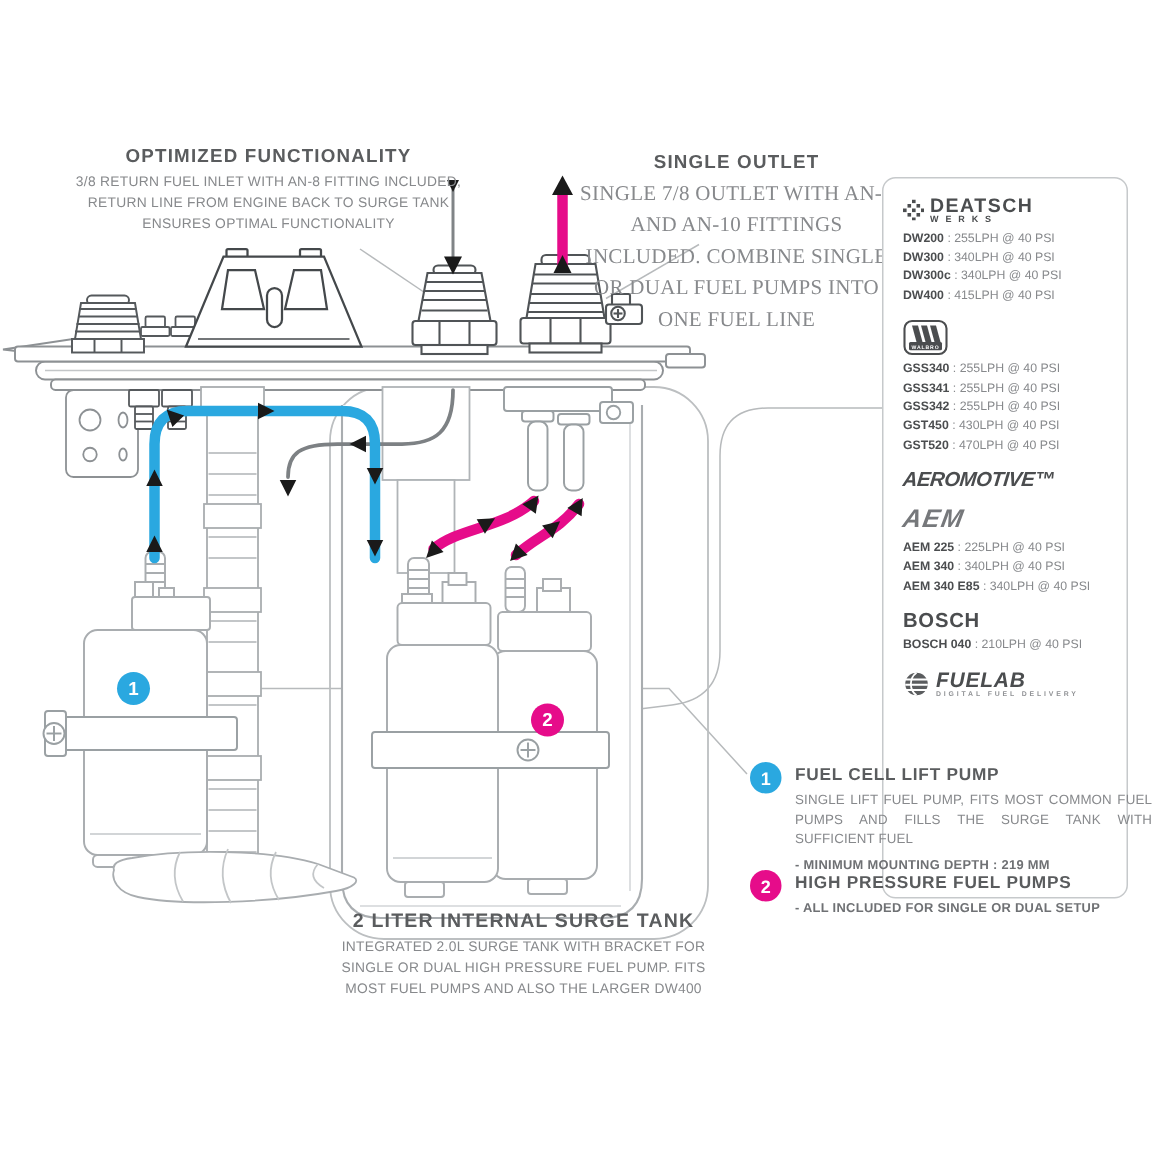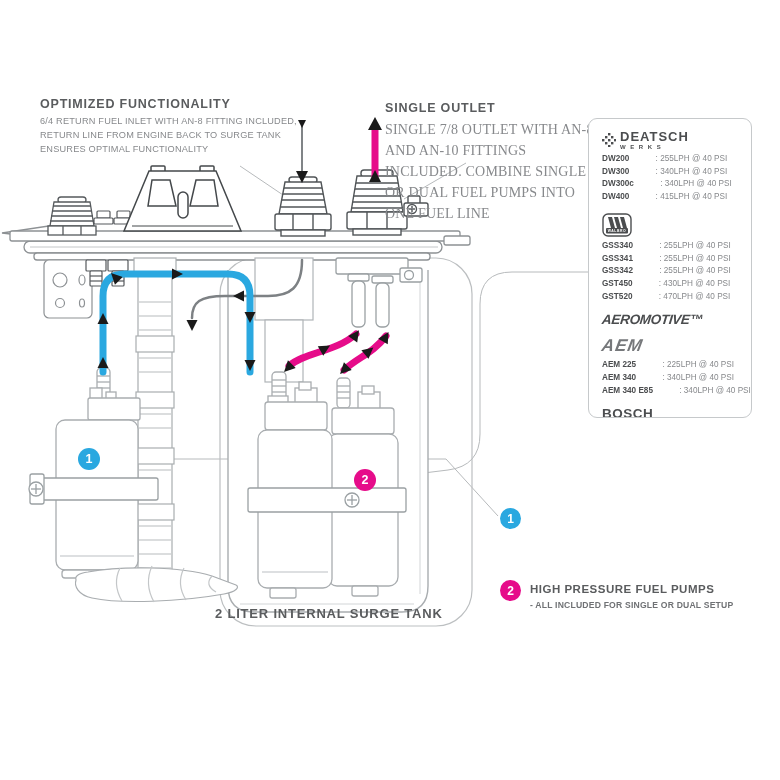--- a/index.html
+++ b/index.html
@@ -2,46 +2,46 @@
 <html><head>
 <meta charset="utf-8">
 <style>
   html,body{margin:0;padding:0;}
   body{
     width:780px;height:780px;position:relative;background:#ffffff;
     font-family:"Liberation Sans", sans-serif;overflow:hidden;
     -webkit-font-smoothing:antialiased;
   }
   #art{position:absolute;left:0;top:0;z-index:1;}
-  .txt-block{position:absolute;z-index:3;}
+  .txt-block{position:absolute;z-index:3;text-align:center;}
   .blk-title{font-size:12.5px;font-weight:bold;color:#5a5c5e;letter-spacing:.8px;margin-bottom:4px;}
   .blk-body{font-size:9.2px;line-height:1.5;color:#87898c;letter-spacing:.2px;}
   .bottom-title{font-size:13px;}
 
   
   #panel{
-    position:absolute;left:588px;top:118px;width:164px;height:300px;z-index:3;
+    position:absolute;left:588px;top:118px;width:164px;height:481px;z-index:3;
     border:1.5px solid #c6c9cb;border-radius:9px;background:#fff;
     box-sizing:border-box;padding:11px 13px;overflow:hidden;
   }
   .brand{margin-top:9px;}
   .brand:first-child{margin-top:0;}
   .logo-row{display:flex;align-items:center;gap:4px;margin-bottom:3px;}
   .dw-word{line-height:1;}
   .dw-main{font-size:13px;font-weight:900;letter-spacing:1px;color:#4b4d4f;display:block;}
   .dw-sub{font-size:6px;font-weight:bold;letter-spacing:4.6px;color:#4b4d4f;display:block;margin-top:1px;}
   .aero-logo{font-size:13.5px;font-weight:900;font-style:italic;color:#4b4d4f;transform:skewX(-6deg);transform-origin:left;letter-spacing:-.3px;}
   .aem-logo{font-size:17px;font-weight:900;font-style:italic;color:#76787b;transform:skewX(-10deg);transform-origin:left;letter-spacing:1px;}
   .bosch-logo{font-size:13.5px;font-weight:700;letter-spacing:.5px;color:#4b4d4f;}
   .fuelab-word{line-height:1;}
   .fuelab-main{font-size:14px;font-weight:900;font-style:italic;color:#4b4d4f;letter-spacing:.5px;display:block;}
   .fuelab-sub{font-size:4.6px;font-weight:bold;letter-spacing:1.9px;color:#909295;display:block;margin-top:1px;}
   .model-line{font-size:8.2px;line-height:12.7px;white-space:nowrap;}
   .mm{font-weight:bold;color:#4b4d4f;}
-  .ms{color:#87898c;padding-left:24px;}
+  .ms{color:#87898c;}
 
   
   .callout{position:absolute;left:500px;width:268px;z-index:3;display:flex;gap:9px;}
   .badge{
     width:21px;height:21px;border-radius:50%;flex:0 0 21px;
     color:#fff;font-size:12px;font-weight:bold;display:flex;align-items:center;justify-content:center;
   }
   .badge.blue{background:#2aa8e0;}
   .badge.magenta{background:#e60c8a;}
   .co-title{font-size:11.5px;font-weight:bold;letter-spacing:.5px;color:#5a5c5e;margin:3px 0 4px 0;}
@@ -301,30 +301,31 @@
       <polygon points="-4,-5.5 -4,5.5 7,0" transform="translate(116,278) rotate(-135)"></polygon>
       <polygon points="-4,-5.5 -4,5.5 7,0" transform="translate(176,274) rotate(0)"></polygon>
       <polygon points="-4,-5.5 -4,5.5 7,0" transform="translate(250,316) rotate(90)"></polygon>
       <polygon points="-4,-5.5 -4,5.5 7,0" transform="translate(250,364) rotate(90)"></polygon>
     </g>
   </g>
 </svg>
 
 <div class="txt-block" style="left:40px;top:97px;width:278px;">
   <div class="blk-title">OPTIMIZED FUNCTIONALITY</div>
-  <div class="blk-body">6/4 RETURN FUEL INLET WITH AN-8 FITTING INCLUDED, RETURN LINE FROM ENGINE BACK TO SURGE TANK ENSURES OPTIMAL FUNCTIONALITY</div>
+  <div class="blk-body">3/8 RETURN FUEL INLET WITH AN-8 FITTING INCLUDED, RETURN LINE FROM ENGINE BACK TO SURGE TANK ENSURES OPTIMAL FUNCTIONALITY</div>
 </div>
 
 <div class="txt-block" style="left:385px;top:101px;width:212px;">
   <div class="blk-title">SINGLE OUTLET</div>
   <div class="blk-body" style="font-size:14px;font-family:Liberation Serif, serif;">SINGLE 7/8 OUTLET WITH AN-8 AND AN-10 FITTINGS INCLUDED. COMBINE SINGLE OR DUAL FUEL PUMPS INTO ONE FUEL LINE</div>
 </div>
 
 <div class="txt-block" style="left:215px;top:606px;width:268px;">
   <div class="blk-title bottom-title">2 LITER INTERNAL SURGE TANK</div>
+  <div class="blk-body">INTEGRATED 2.0L SURGE TANK WITH BRACKET FOR SINGLE OR DUAL HIGH PRESSURE FUEL PUMP. FITS MOST FUEL PUMPS AND ALSO THE LARGER DW400</div>
 </div>
 
 <div id="panel">
 
   <div class="brand">
     <div class="logo-row">
       <svg width="14" height="14" viewBox="0 0 14 14">
         <g fill="#4b4d4f">
           <rect x="6" y="0" width="2.4" height="2.4"></rect>
             <rect x="3" y="3" width="2.4" height="2.4"></rect>
@@ -391,25 +392,48 @@
 
   <div class="brand">
     <div class="logo-row">
       <span class="bosch-logo">BOSCH</span>
     </div>
     <div class="models">
         <div class="model-line"><span class="mm">BOSCH 040</span><span class="ms"> : 210LPH @ 40 PSI</span></div>
       </div>
   </div>
 
+  <div class="brand">
+    <div class="logo-row">
+      <svg width="18" height="18" viewBox="0 0 18 18">
+        <circle cx="9" cy="9" r="7.5" fill="#5a5c5e"></circle>
+        <g stroke="#ffffff" stroke-width="1.4">
+          <line x1="2" y1="6" x2="16" y2="6"></line>
+            <line x1="1.5" y1="9.5" x2="16.5" y2="9.5"></line>
+            <line x1="2" y1="13" x2="16" y2="13"></line>
+        </g>
+        <path d="M9,1.5 C4,5 4,13 9,16.5" fill="none" stroke="#ffffff" stroke-width="1.2"></path>
+      </svg>
+      <span class="fuelab-word">
+        <span class="fuelab-main">FUELAB</span>
+        <span class="fuelab-sub">DIGITAL FUEL DELIVERY</span>
+      </span>
+    </div>
+
+  </div>
 
 </div>
 
 <div class="callout" style="top:508px;">
   <div class="badge blue">1</div>
+  <div>
+    <div class="co-title">FUEL CELL LIFT PUMP</div>
+    <div class="co-body">SINGLE LIFT FUEL PUMP, FITS MOST COMMON FUEL PUMPS AND FILLS THE SURGE TANK WITH SUFFICIENT FUEL</div>
+    <div class="co-note">-  MINIMUM MOUNTING DEPTH : 219 MM</div>
+  </div>
 </div>
 
 <div class="callout" style="top:580px;">
   <div class="badge magenta">2</div>
   <div>
     <div class="co-title">HIGH PRESSURE FUEL PUMPS</div>
     <div class="co-note">-  ALL INCLUDED FOR SINGLE OR DUAL SETUP</div>
   </div>
 </div>
 

